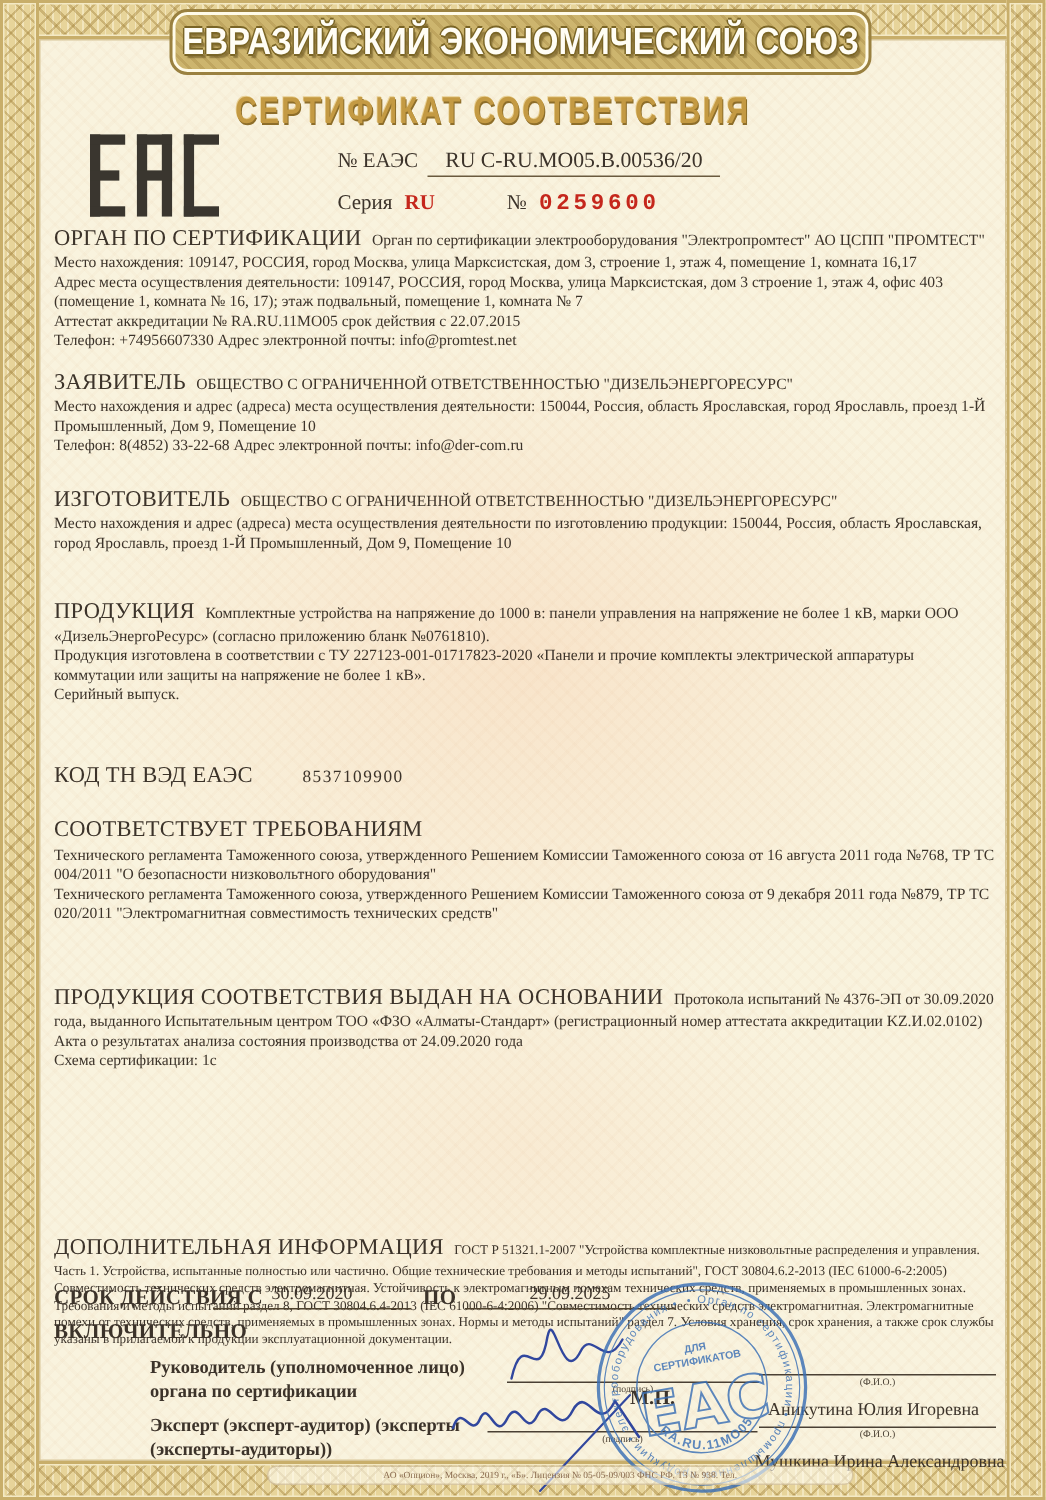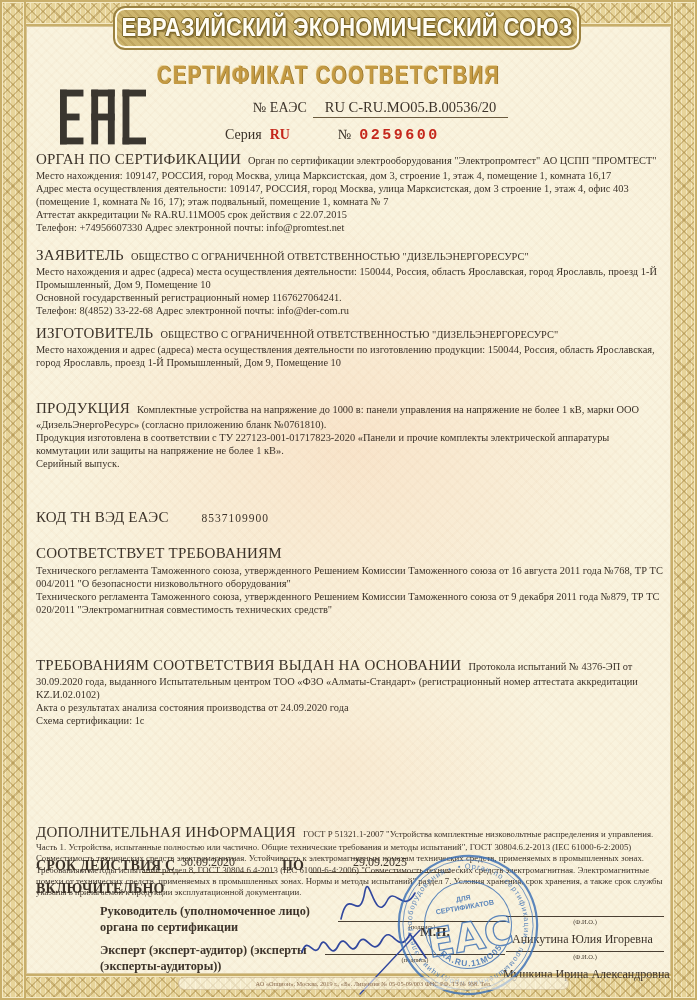--- a/index.html
+++ b/index.html
@@ -43,21 +43,21 @@
     text-shadow:1px 0 0 #7a6526,-1px 0 0 #7a6526,0 1px 0 #7a6526,0 -1px 0 #7a6526,2px 2px 1px rgba(90,70,20,.55);
   }
   .doc-title{
     position:absolute;top:61px;left:100px;right:140px;text-align:center;
     font-family:"Liberation Sans", sans-serif;font-weight:bold;font-size:20px;
     letter-spacing:1.5px;color:#c49a43;transform:scaleY(1.25);transform-origin:top;
     text-shadow:0.7px 0.7px 0 #8e6e2a, -0.5px -0.5px 0 #e8cf92;
     white-space:nowrap;
   }
   .eac-mark{position:absolute;left:60px;top:88px;}
-  .reg-line{position:absolute;top:99px;left:225px;font-size:14px;white-space:nowrap;margin-left:28px;}
+  .reg-line{position:absolute;top:99px;left:225px;font-size:14px;white-space:nowrap;}
   .reg-line .val{border-bottom:1px solid #6a5a3e;padding:0 12px 2px 12px;margin-left:6px;font-size:14.5px;}
   .series-line{position:absolute;top:127px;left:225px;font-size:14px;white-space:nowrap;}
   .series-line .ru{color:#c5271c;font-weight:bold;margin-left:8px;}
   .series-line .num-label{margin-left:48px;}
   .series-line .serial{font-family:"Liberation Mono", monospace;font-weight:bold;color:#c5271c;font-size:15px;letter-spacing:2.5px;margin-left:8px;}
   
   .sec{position:absolute;left:36px;width:627px;font-size:10.4px;line-height:1.26;}
   .sec .h{font-weight:normal;font-size:15px;letter-spacing:.2px;margin-right:7px;}
   .sec .h.block{display:block;margin-bottom:1px;}
   .sec .code{font-size:11.5px;letter-spacing:1px;margin-left:26px;}
@@ -124,21 +124,20 @@
   <div><span class="h">ОРГАН ПО СЕРТИФИКАЦИИ</span><span>Орган по сертификации электрооборудования "Электропромтест" АО ЦСПП "ПРОМТЕСТ"</span></div>
   <div>Место нахождения: 109147, РОССИЯ, город Москва, улица Марксистская, дом 3, строение 1, этаж 4, помещение 1, комната 16,17</div>
   <div>Адрес места осуществления деятельности: 109147, РОССИЯ, город Москва, улица Марксистская, дом 3 строение 1, этаж 4, офис 403 (помещение 1, комната № 16, 17); этаж подвальный, помещение 1, комната № 7</div>
   <div>Аттестат аккредитации № RA.RU.11МО05 срок действия с 22.07.2015</div>
   <div>Телефон: +74956607330 Адрес электронной почты: info@promtest.net</div>
 </div>
 
 <div class="sec" style="top:246px">
   <div><span class="h">ЗАЯВИТЕЛЬ</span><span>ОБЩЕСТВО С ОГРАНИЧЕННОЙ ОТВЕТСТВЕННОСТЬЮ "ДИЗЕЛЬЭНЕРГОРЕСУРС"</span></div>
   <div>Место нахождения и адрес (адреса) места осуществления деятельности: 150044, Россия, область Ярославская, город Ярославль, проезд 1-Й Промышленный, Дом 9, Помещение 10</div>
-  <div>Основной государственный регистрационный номер 1167627064241.</div>
   <div>Телефон: 8(4852) 33-22-68 Адрес электронной почты: info@der-com.ru</div>
 </div>
 
 <div class="sec" style="top:324px">
   <div><span class="h">ИЗГОТОВИТЕЛЬ</span><span>ОБЩЕСТВО С ОГРАНИЧЕННОЙ ОТВЕТСТВЕННОСТЬЮ "ДИЗЕЛЬЭНЕРГОРЕСУРС"</span></div>
   <div>Место нахождения и адрес (адреса) места осуществления деятельности по изготовлению продукции: 150044, Россия, область Ярославская, город Ярославль, проезд 1-Й Промышленный, Дом 9, Помещение 10</div>
 </div>
 
 <div class="sec" style="top:399px">
   <div><span class="h">ПРОДУКЦИЯ</span><span>Комплектные устройства на напряжение до 1000 в: панели управления на напряжение не более 1 кВ, марки ООО «ДизельЭнергоРесурс» (согласно приложению бланк №0761810).</span></div>
@@ -150,21 +149,21 @@
   <span class="h">КОД ТН ВЭД ЕАЭС</span><span class="code">8537109900</span>
 </div>
 
 <div class="sec" style="top:544px">
   <span class="h block">СООТВЕТСТВУЕТ ТРЕБОВАНИЯМ</span>
   <div>Технического регламента Таможенного союза, утвержденного Решением Комиссии Таможенного союза от 16 августа  2011 года №768, ТР ТС 004/2011 "О безопасности низковольтного оборудования"</div>
   <div>Технического регламента Таможенного союза, утвержденного Решением Комиссии Таможенного союза от 9 декабря 2011 года №879, ТР ТС 020/2011 "Электромагнитная совместимость технических средств"</div>
 </div>
 
 <div class="sec" style="top:656px">
-  <div><span class="h">ТРЕБОВАНИЯМ СООТВЕТСТВИЯ  ВЫДАН НА ОСНОВАНИИ</span><span>Протокола испытаний № 4376-ЭП от 30.09.2020 года, выданного Испытательным центром ТОО «ФЗО «Алматы-Стандарт» (регистрационный номер аттестата аккредитации KZ.И.02.0102)</span></div>
+  <div><span class="h">ПРОДУКЦИЯ СООТВЕТСТВИЯ  ВЫДАН НА ОСНОВАНИИ</span><span>Протокола испытаний № 4376-ЭП от 30.09.2020 года, выданного Испытательным центром ТОО «ФЗО «Алматы-Стандарт» (регистрационный номер аттестата аккредитации KZ.И.02.0102)</span></div>
   <div>Акта о результатах анализа состояния производства от 24.09.2020 года</div>
   <div>Схема сертификации: 1с</div>
 </div>
 
 <div class="sec small" style="top:823px">
   <span class="h">ДОПОЛНИТЕЛЬНАЯ ИНФОРМАЦИЯ</span><span>ГОСТ Р 51321.1-2007 "Устройства комплектные низковольтные распределения и управления. Часть 1. Устройства, испытанные полностью или частично. Общие технические требования и методы испытаний", ГОСТ 30804.6.2-2013 (IEC 61000-6-2:2005) Совместимость технических средств электромагнитная. Устойчивость к электромагнитным помехам технических средств, применяемых в промышленных зонах. Требования и методы испытаний раздел 8, ГОСТ 30804.6.4-2013 (IEC 61000-6-4:2006) "Совместимость технических средств электромагнитная. Электромагнитные помехи от технических средств, применяемых в промышленных зонах. Нормы и методы испытаний" раздел 7. Условия хранения, срок хранения, а также срок службы указаны в прилагаемой к продукции эксплуатационной документации.</span>
 </div>
 
 <span class="vh" style="left:36px;top:858px">СРОК ДЕЙСТВИЯ С</span>
 <span class="date-line" style="left:142px;top:855px;width:132px">30.09.2020</span>

